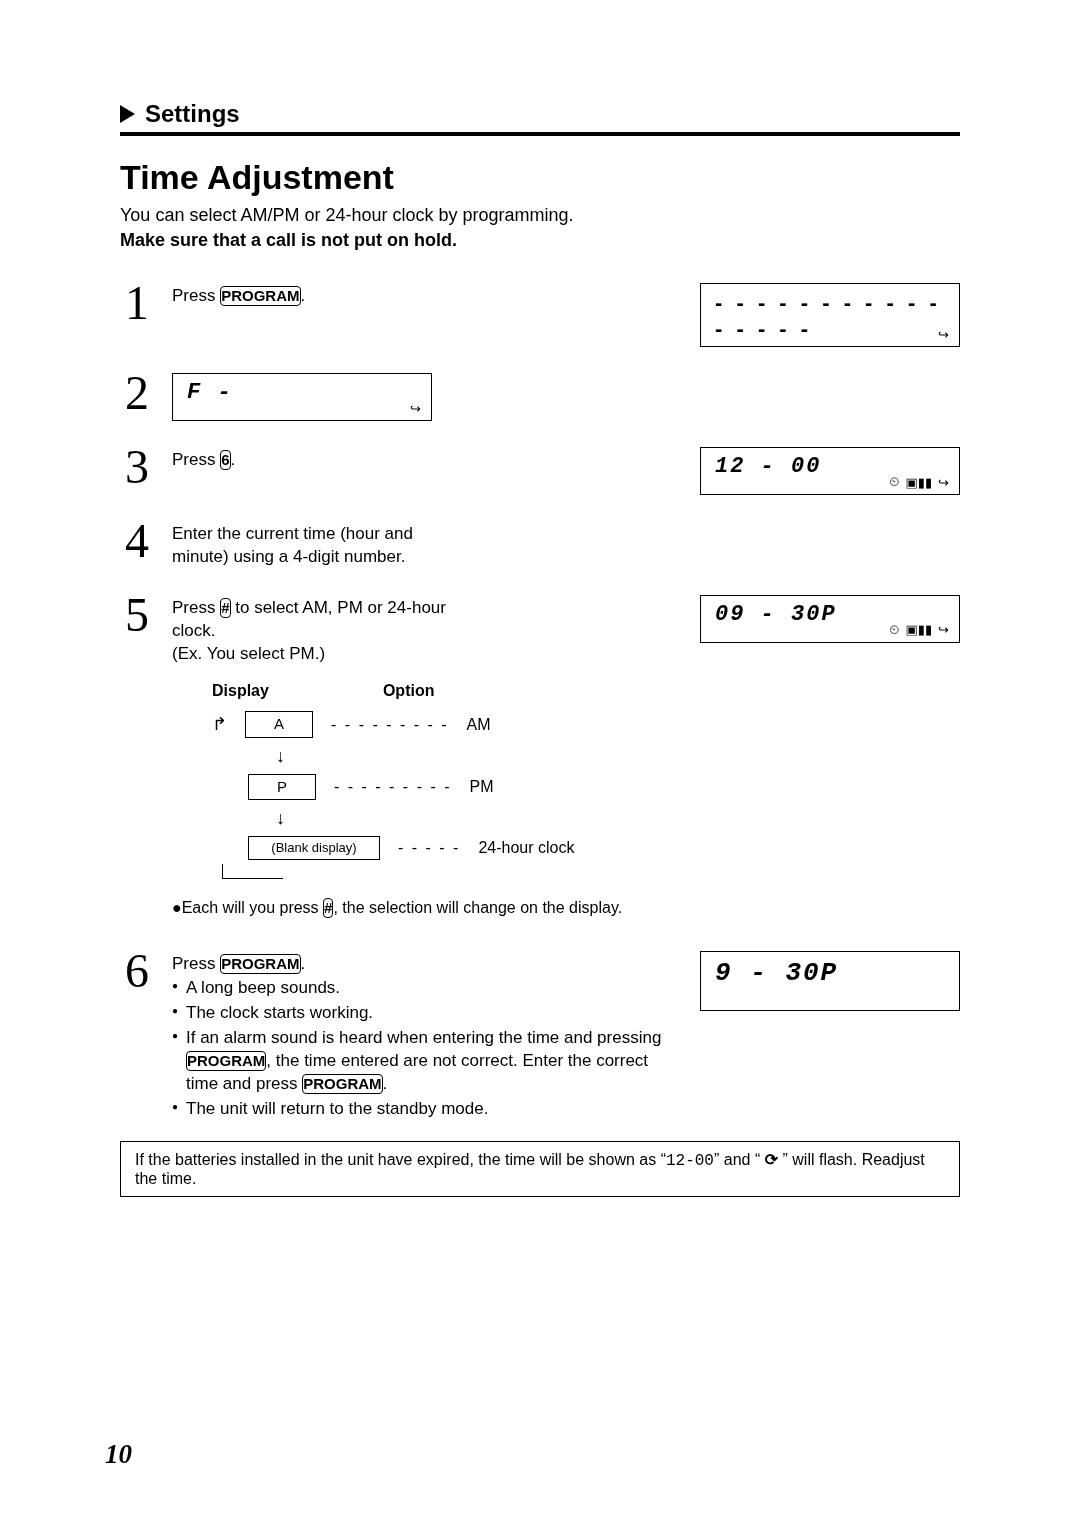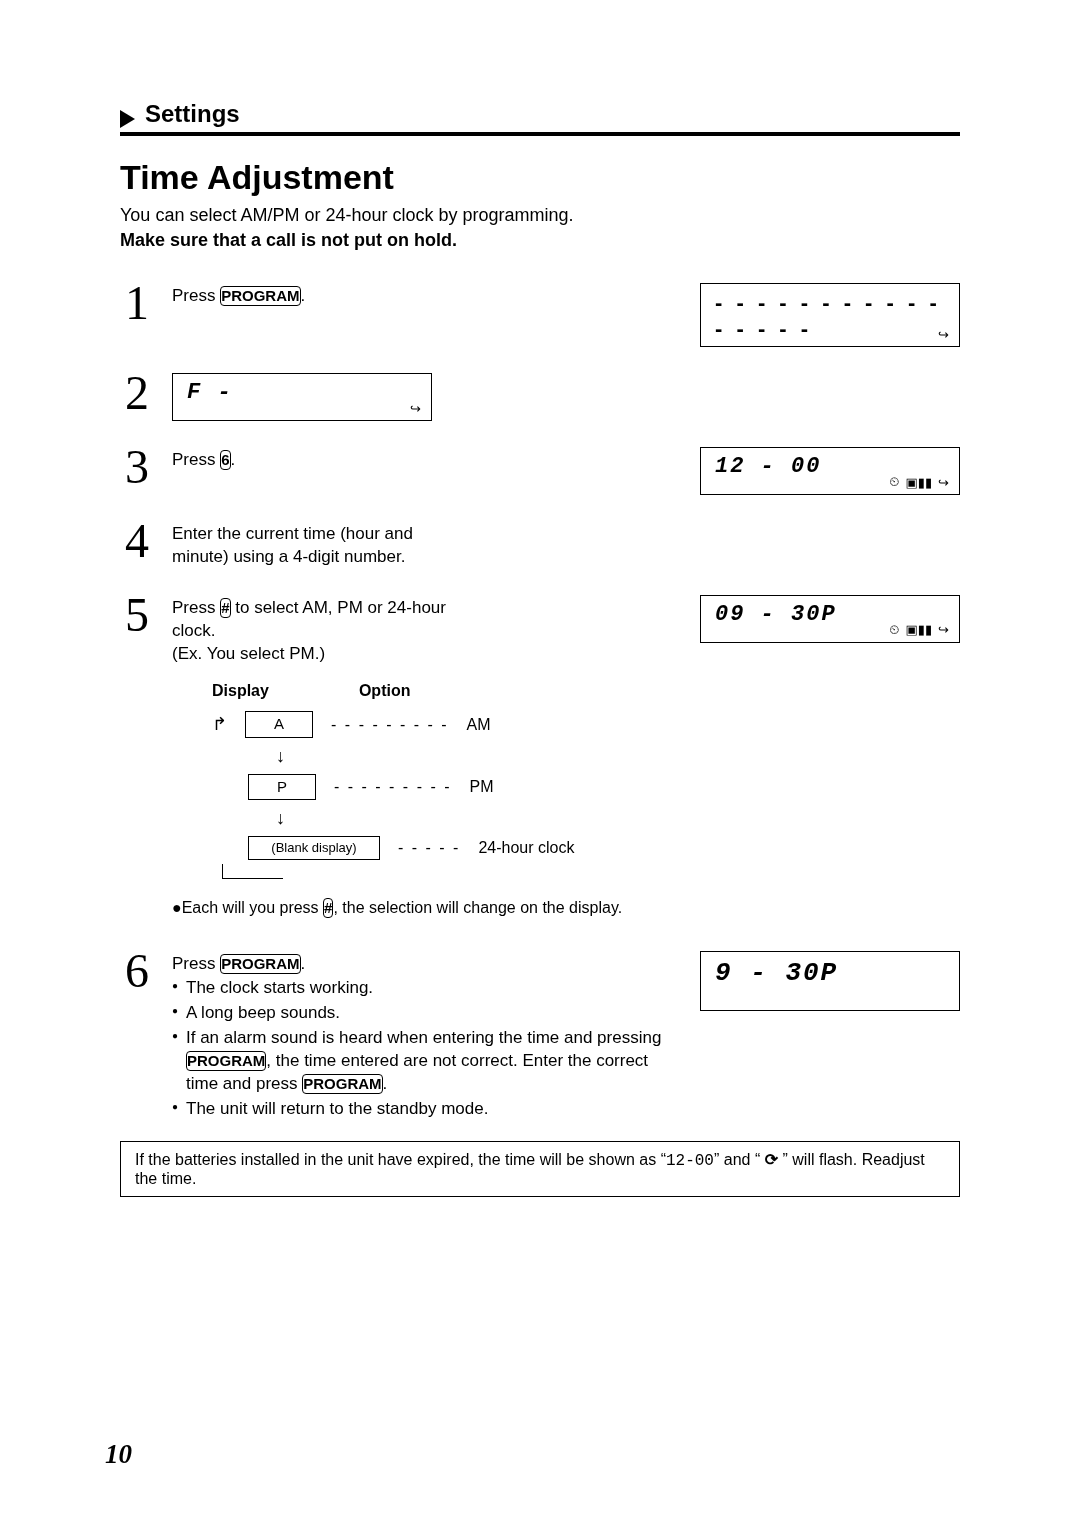--- a/index.html
+++ b/index.html
@@ -1,37 +1,37 @@
 <!DOCTYPE html>
 <html><head>
 <meta charset="utf-8">
 <style>
   html,body{margin:0;padding:0;background:#fff;font-family:Arial,Helvetica,sans-serif;color:#000}
   .page{width:1080px;min-height:1528px;box-sizing:border-box;padding:100px 120px 80px 120px;position:relative}
-  .sec-head{display:flex;align-items:flex-end;gap:10px;font-weight:bold;font-size:24px;margin-bottom:4px}
+  .sec-head{display:flex;align-items:center;gap:10px;font-weight:bold;font-size:24px;margin-bottom:4px}
   .sec-head .arrow{width:0;height:0;border-top:9px solid transparent;border-bottom:9px solid transparent;border-left:15px solid #000}
   .rule{height:4px;background:#000;margin-top:4px;margin-bottom:22px}
   h1{font-size:34px;font-weight:bold;margin:0 0 8px 0}
   .intro{font-size:18px;margin:4px 0 2px 0}
   .intro.bold{font-weight:bold;margin-bottom:28px}
   .steps{display:flex;flex-direction:column;gap:22px}
   .step{display:flex;align-items:flex-start;gap:18px}
   .num{font-family:"Times New Roman",serif;font-size:48px;font-weight:400;line-height:1;width:34px;text-align:center}
   .body{flex:1;font-size:17px;line-height:1.35;padding-top:6px}
   .body .line{margin:0}
   .btn{display:inline-block;border:1.5px solid #000;border-radius:4px;padding:0 0;font-weight:bold;font-family:Arial,sans-serif;font-size:15px;line-height:1.2}
   .lcd{border:1.5px solid #000;width:260px;min-height:48px;box-sizing:border-box;padding:6px 10px 4px 14px;font-family:"DSEG7 Classic","Courier New",monospace;font-size:22px;position:relative;letter-spacing:2px}
   .lcd .main{font-style:italic;font-weight:bold}
   .lcd .icons{position:absolute;right:10px;bottom:4px;font-size:13px;letter-spacing:0;display:flex;gap:6px;align-items:center;font-style:normal;font-family:Arial,sans-serif}
   .icons .clock::before{content:"⏲"}
   .icons .batt::before{content:"▣▮▮"}
   .icons .go::before{content:"↪"}
   .dash-seq{font-family:Arial;letter-spacing:4px;font-weight:bold}
   .disp-table{margin-top:14px;margin-left:40px;font-size:16px}
-  .disp-head{display:flex;gap:90px;font-weight:bold;margin-bottom:10px}
+  .disp-head{display:flex;gap:114px;font-weight:bold;margin-bottom:10px}
   .disp-row{display:flex;align-items:center;gap:18px;margin:6px 0}
   .disp-box{border:1.5px solid #000;min-width:46px;padding:2px 10px;text-align:center;font-size:15px}
   .disp-box.wide{min-width:110px;font-size:13px}
   .dashline{letter-spacing:2px}
   .down-arrow{margin-left:64px;font-size:18px}
   .loop{margin-left:10px;border-left:1.5px solid #000;border-bottom:1.5px solid #000;width:60px;height:14px;margin-top:-2px}
   .hash-note{font-size:16px;margin:18px 0 6px 0}
   .bul{margin:0;padding-left:0}
   .bul li{list-style:none;position:relative;padding-left:14px;margin:2px 0}
   .bul li::before{content:"●";position:absolute;left:0;top:2px;font-size:10px}
@@ -163,22 +163,22 @@
       </div>
     </div>
 
     <div class="step">
       <div class="num">6</div>
       <div class="body">
         <p class="line">
           <span>Press </span><span class="btn">PROGRAM</span><span>.</span>
         </p>
         <ul class="bul">
+          <li>A long beep sounds.</li>
           <li>The clock starts working.</li>
-          <li>A long beep sounds.</li>
           <li>
             <span>If an alarm sound is heard when entering the time and pressing </span><span class="btn">PROGRAM</span><span>, the time entered are not correct. Enter the correct time and press </span><span class="btn">PROGRAM</span><span>.</span>
           </li>
           <li>The unit will return to the standby mode.</li>
         </ul>
       </div>
       <div class="rcol">
         <div class="lcd" style="min-height:60px">
           <div class="main" style="font-size:26px"> 9 - 30P</div>
         </div>

